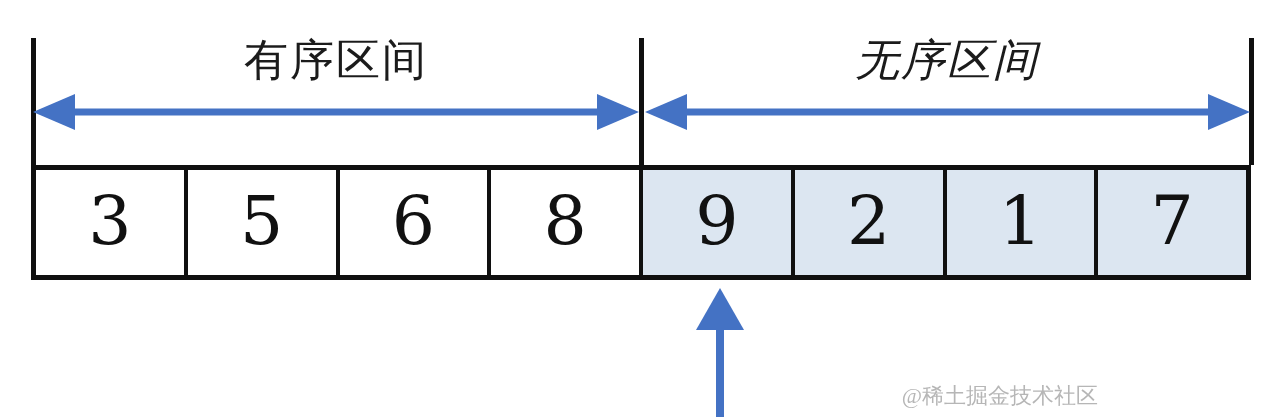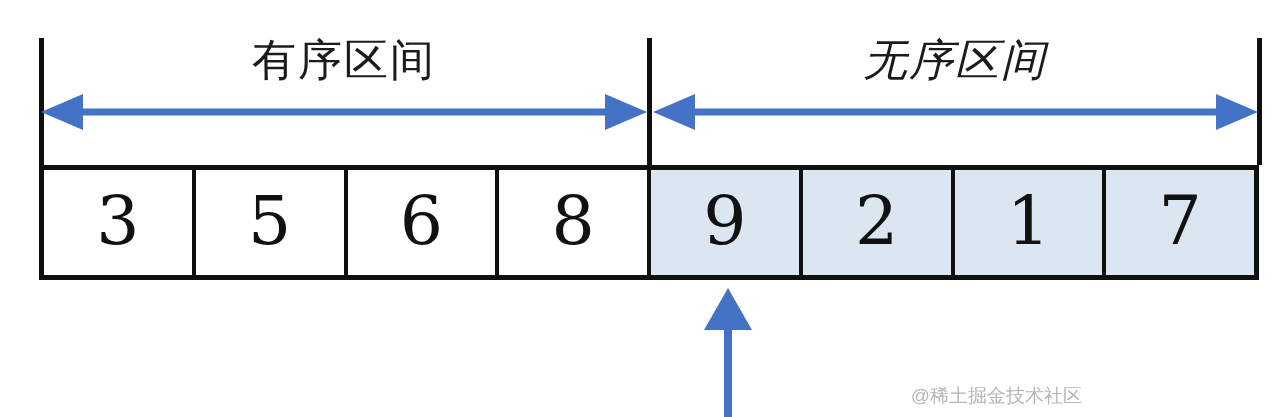--- a/index.html
+++ b/index.html
@@ -10,24 +10,25 @@
   body {
     width: 1280px;
     height: 417px;
     position: relative;
     overflow: hidden;
     font-family: "Liberation Sans", "DejaVu Sans", sans-serif;
   }
 
   #diagram {
     position: absolute;
-    left: 8px;
+    left: 0;
     top: 0;
     width: 1088px;
     height: 417px;
+    padding-left: 24px;
   }
 
   
   .vrule {
     position: absolute;
     width: 5px;
     background: #101010;
     top: 38px;
     height: 127px;
   }
@@ -99,24 +100,24 @@
     top: 288px;
     width: 60px;
     height: 129px;
   }
 
   
   .watermark {
     position: absolute;
     right: 14px;
     bottom: 9px;
-    font-size: 19px;
+    font-size: 22px;
     line-height: 24px;
     color: #b6b6b6;
-    font-family: Liberation Sans, sans-serif;
+    font-family: Liberation Serif, serif;
     white-space: nowrap;
     margin-left: 32px;
   }
 </style>
 </head>
 <body>
 
 <div id="diagram">
 
   <div class="vrule left"></div>

